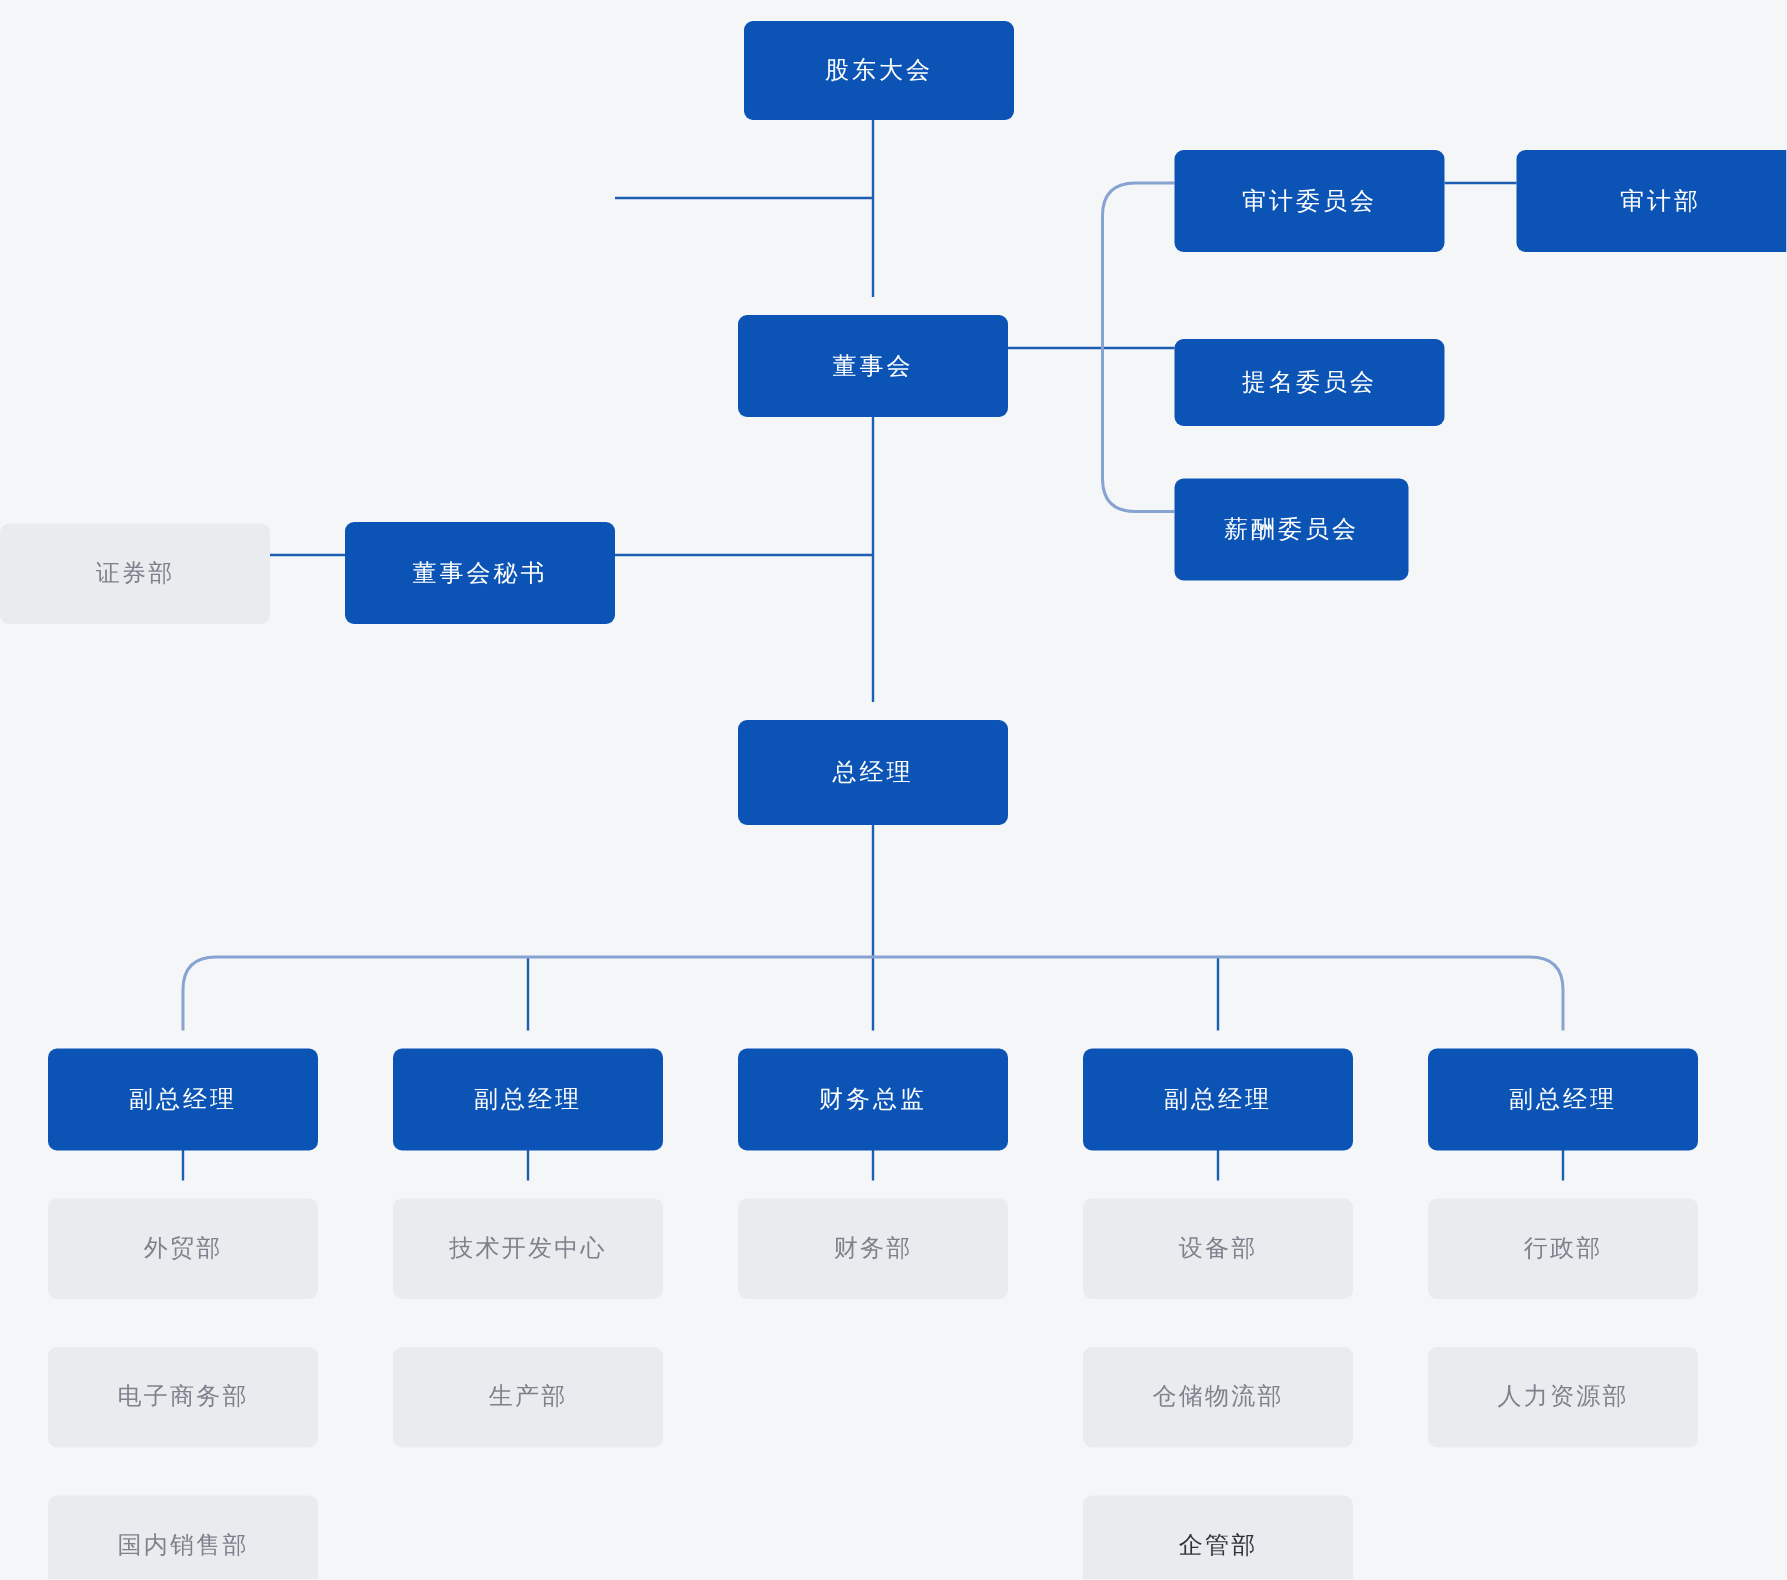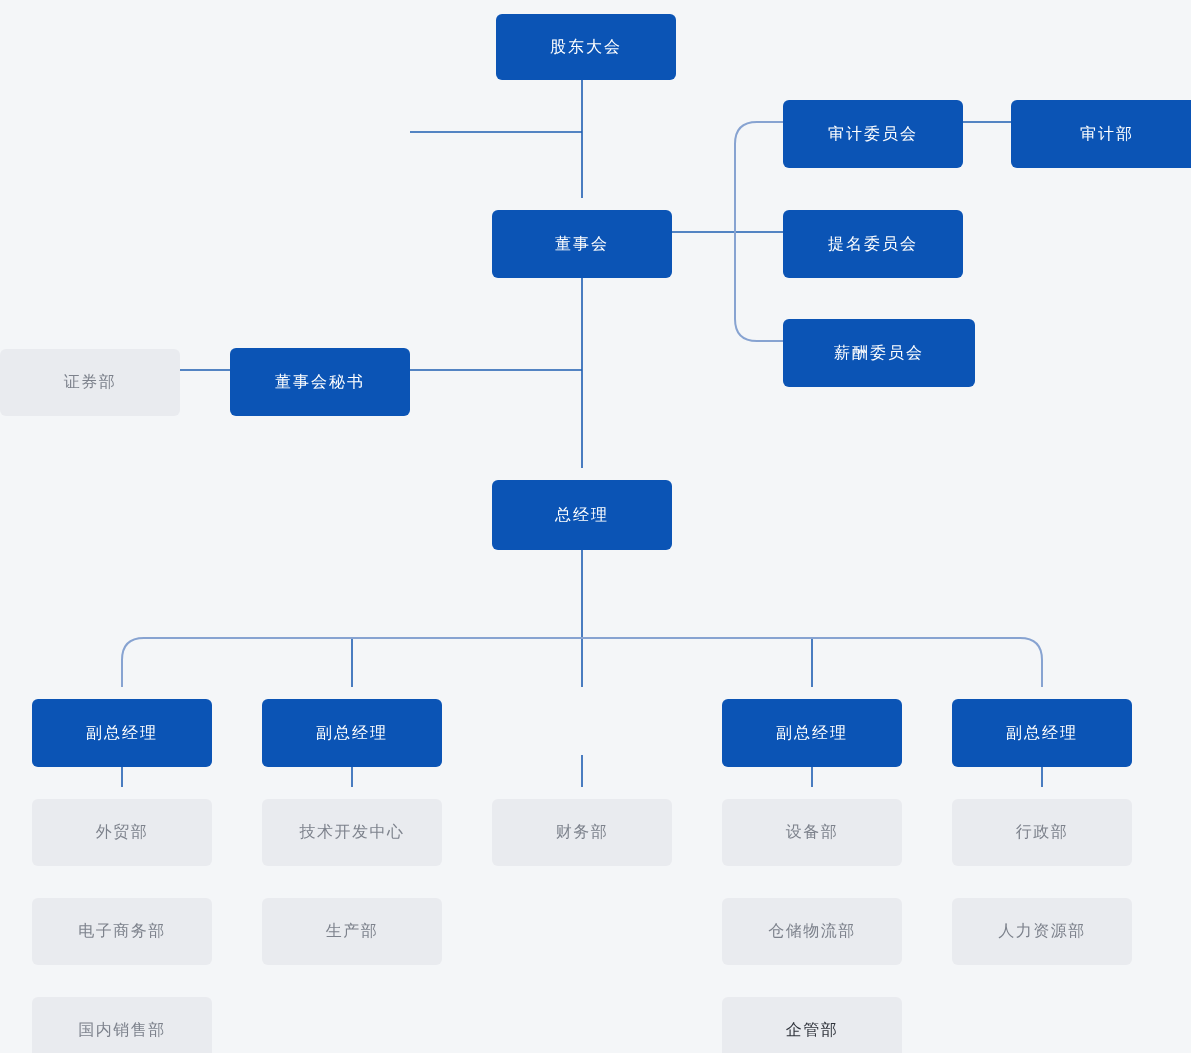--- a/index.html
+++ b/index.html
@@ -79,34 +79,35 @@
 
   <div class="node primary" style="left:496px;top:2px;width:180px;height:66px">股东大会</div>
 
 
   <div class="node primary" style="left:492px;top:198px;width:180px;height:68px">董事会</div>
 
   <div class="node primary" style="left:783px;top:88px;width:180px;height:68px">审计委员会</div>
 
   <div class="node primary" style="left:1011px;top:88px;width:192px;height:68px">审计部</div>
 
-  <div class="node primary" style="left:783px;top:198px;width:180px;height:68px">提名委员会</div>
+  <div class="node primary" style="left:783px;top:214px;width:180px;height:58px">提名委员会</div>
 
-  <div class="node primary" style="left:783px;top:307px;width:192px;height:68px">薪酬委员会</div>
+  <div class="node primary" style="left:783px;top:307px;width:156px;height:68px">薪酬委员会</div>
 
   <div class="node secondary" style="left:0px;top:337px;width:180px;height:67px">证券部</div>
 
   <div class="node primary" style="left:230px;top:336px;width:180px;height:68px">董事会秘书</div>
 
   <div class="node primary" style="left:492px;top:468px;width:180px;height:70px">总经理</div>
 
   <div class="node primary" style="left:32px;top:687px;width:180px;height:68px">副总经理</div>
 
   <div class="node primary" style="left:262px;top:687px;width:180px;height:68px">副总经理</div>
 
+  <div class="node primary" style="left:492px;top:687px;width:180px;height:68px">财务总监</div>
 
   <div class="node primary" style="left:722px;top:687px;width:180px;height:68px">副总经理</div>
 
   <div class="node primary" style="left:952px;top:687px;width:180px;height:68px">副总经理</div>
 
   <div class="node secondary" style="left:32px;top:787px;width:180px;height:67px">外贸部</div>
 
   <div class="node secondary" style="left:262px;top:787px;width:180px;height:67px">技术开发中心</div>
 
   <div class="node secondary" style="left:492px;top:787px;width:180px;height:67px">财务部</div>

